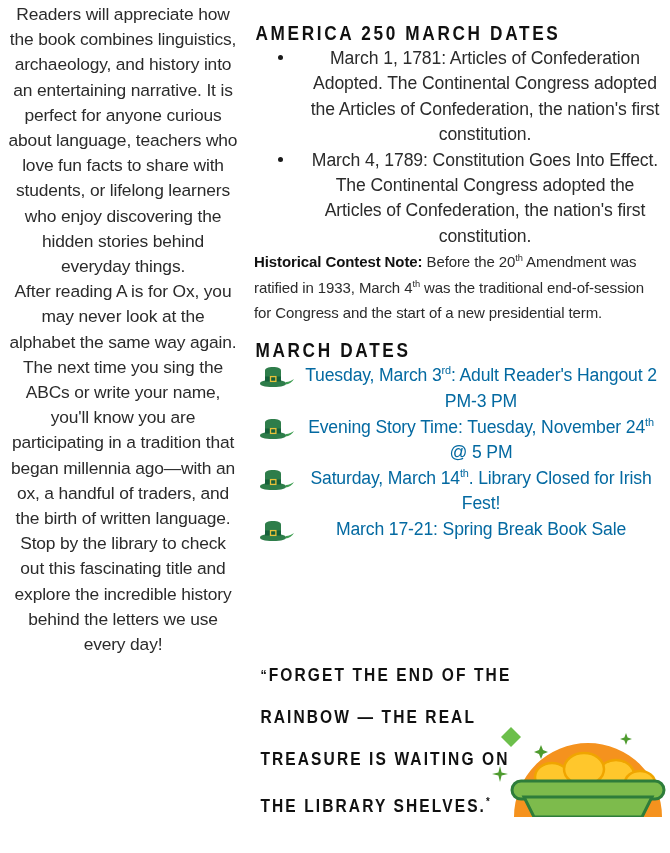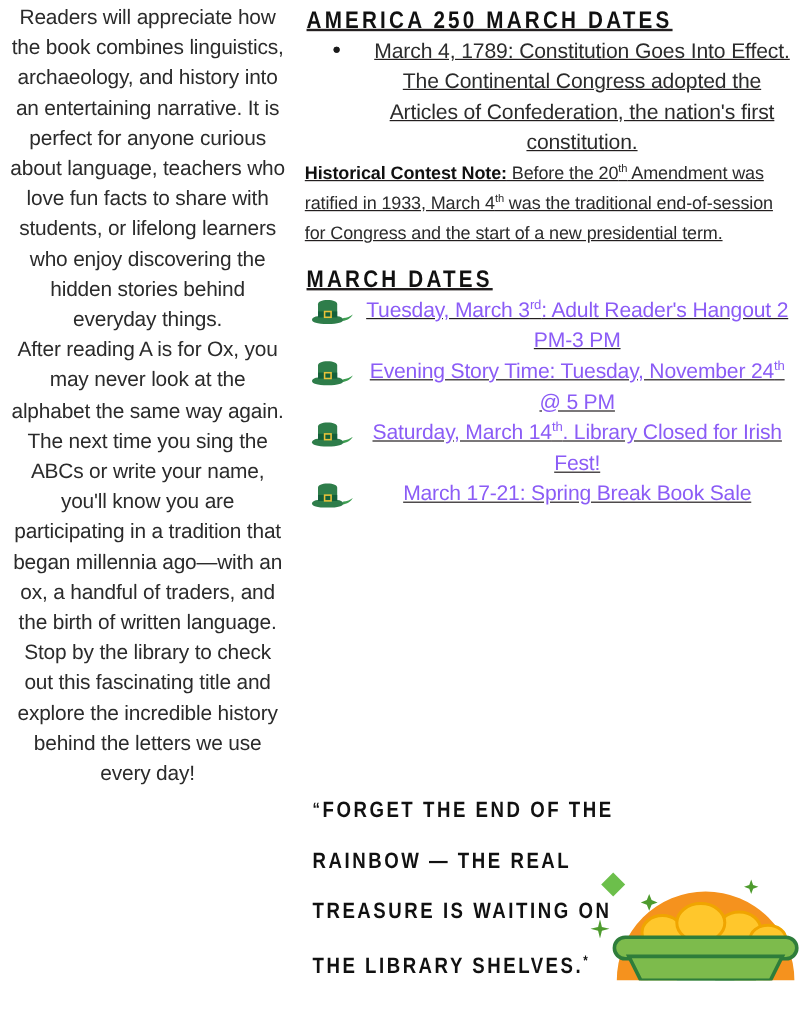--- a/index.html
+++ b/index.html
@@ -37,24 +37,23 @@
     text-align: center;
     color: #2b2b2b;
     margin: 0;
     letter-spacing: -0.15px;
   }
 
   
   .col-right {
     width: 424px;
     flex: 0 0 424px;
-    padding: 0 4px 0 6px;
+    padding: 16px 4px 0 6px;
     box-sizing: border-box;
     position: relative;
-    text-decoration: underline;
   }
 
   .section-head {
     font-family: "Liberation Sans Narrow", "Liberation Sans", sans-serif;
     font-weight: 700;
     font-size: 20px;
     letter-spacing: 3.1px;
     color: #111111;
     text-transform: uppercase;
     transform: scaleX(0.86);
@@ -114,21 +113,21 @@
   ul.hatlist {
     list-style: none;
     margin: 0;
     padding: 0;
   }
   ul.hatlist li {
     position: relative;
     font-size: 17.6px;
     line-height: 25.6px;
     text-align: center;
-    color: #8b5cf6;
+    color: #0369a1;
     padding: 0 4px 0 48px;
     letter-spacing: -0.15px;
     min-height: 25.6px;
   }
   .hat {
     position: absolute;
     left: 4px;
     top: 2px;
     width: 40px;
     height: 24px;
@@ -195,20 +194,21 @@
     <p class="body-para">Stop by the library to check out this fascinating title and explore the incredible history behind the letters we use every day!</p>
   </div>
 
   <div class="col-right">
 
     <h2 class="section-head">AMERICA 250 MARCH DATES</h2>
 
     <ul class="bullets">
       <li>
         <span class="dot"></span>
+        <span>March 1, 1781: Articles of Confederation Adopted. The Continental Congress adopted the Articles of Confederation, the nation's first constitution.</span>
       </li>
       <li>
         <span class="dot"></span>
         <span>March 4, 1789: Constitution Goes Into Effect. The Continental Congress adopted the Articles of Confederation, the nation's first constitution.</span>
       </li>
     </ul>
 
     <p class="note"><b>Historical Contest Note:</b><span> Before the 20</span><sup>th</sup><span> Amendment was ratified in 1933, March 4</span><sup>th</sup><span> was the traditional end-of-session for Congress and the start of a new presidential term.</span></p>
 
     <h2 class="section-head second">MARCH DATES</h2>

